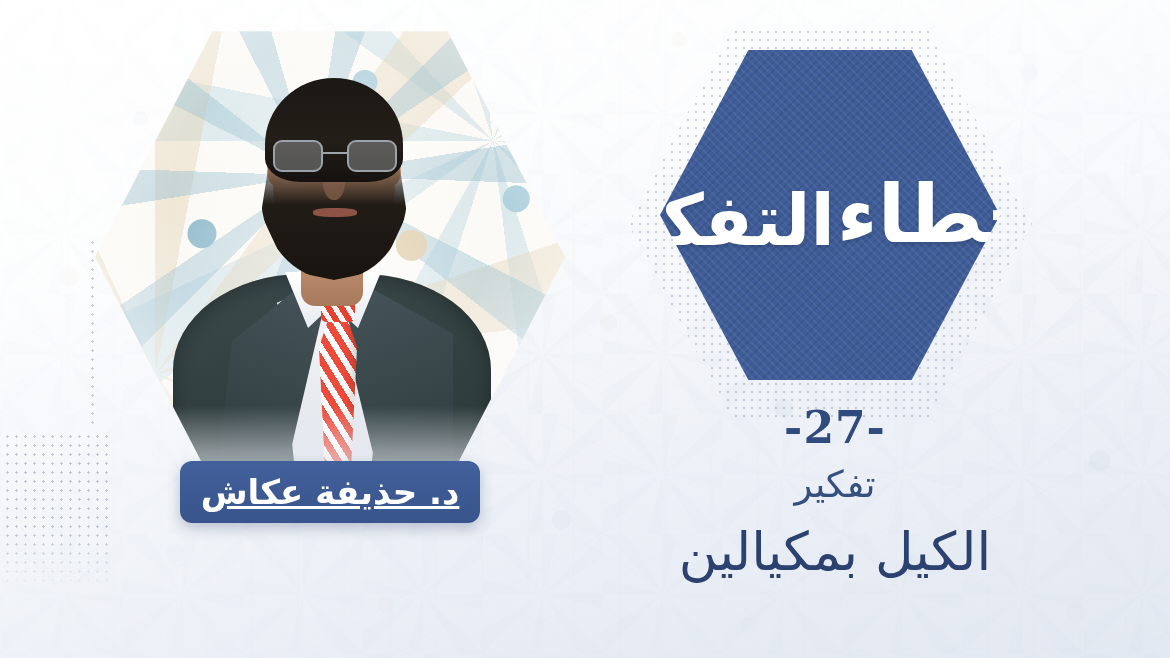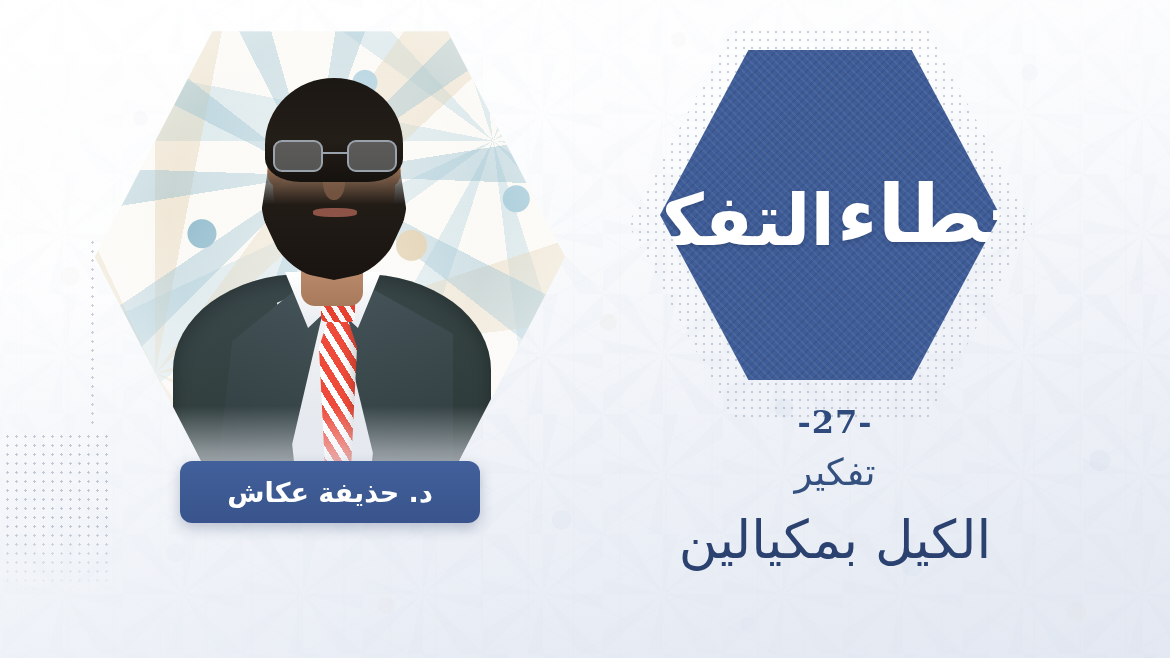--- a/index.html
+++ b/index.html
@@ -235,22 +235,22 @@
   .name-banner{
     position:absolute; left:180px; top:461px;
     width:300px; height:62px;
     background:linear-gradient(180deg,#42609b 0%,#39548c 100%);
     border-radius:12px;
     display:flex; align-items:center; justify-content:center;
     box-shadow:0 5px 14px rgba(40,60,100,.28);
     z-index:6;
   }
   .name-banner span{
-    color:#ffffff; font-size:27px; font-weight:bold;
-    letter-spacing:.4px; line-height:1; white-space:nowrap;
+    color:#ffffff; font-size:34px; font-weight:bold;
+    letter-spacing:.4px; line-height:1; white-space:nowrap;text-decoration:underline;
   }
 
   
   .badge-glow{
     position:absolute; left:628px; top:28px; width:404px; height:392px;
     clip-path:polygon(26% 0%, 74% 0%, 100% 50%, 74% 100%, 26% 100%, 0% 50%);
     background-image:radial-gradient(circle, rgba(126,141,166,.38) 1.2px, transparent 1.6px);
     background-size:8px 8px;
     filter:blur(.2px);
   }
@@ -272,21 +272,21 @@
   }
   .badge-line1{ font-size:80px; }
   .badge-line2{ font-size:71px; margin-top:12px; }
 
   
   .episode{
     position:absolute; left:600px; top:406px; width:470px;
     text-align:center; z-index:4;
   }
   .ep-number{
-    color:#2f4a7d; font-size:32px; font-weight:bold;
+    color:#2f4a7d; font-size:44px; font-weight:bold;
     font-family:"DejaVu Serif","Liberation Serif",serif;
     line-height:1; letter-spacing:1px;
   }
   .ep-kind{
     color:#33507f; font-size:37px; font-weight:normal;
     line-height:1.25; margin-top:12px;
   }
   .ep-title{
     color:#2b4270; font-size:53px; font-weight:normal;
     line-height:1.22; margin-top:12px; white-space:nowrap;

